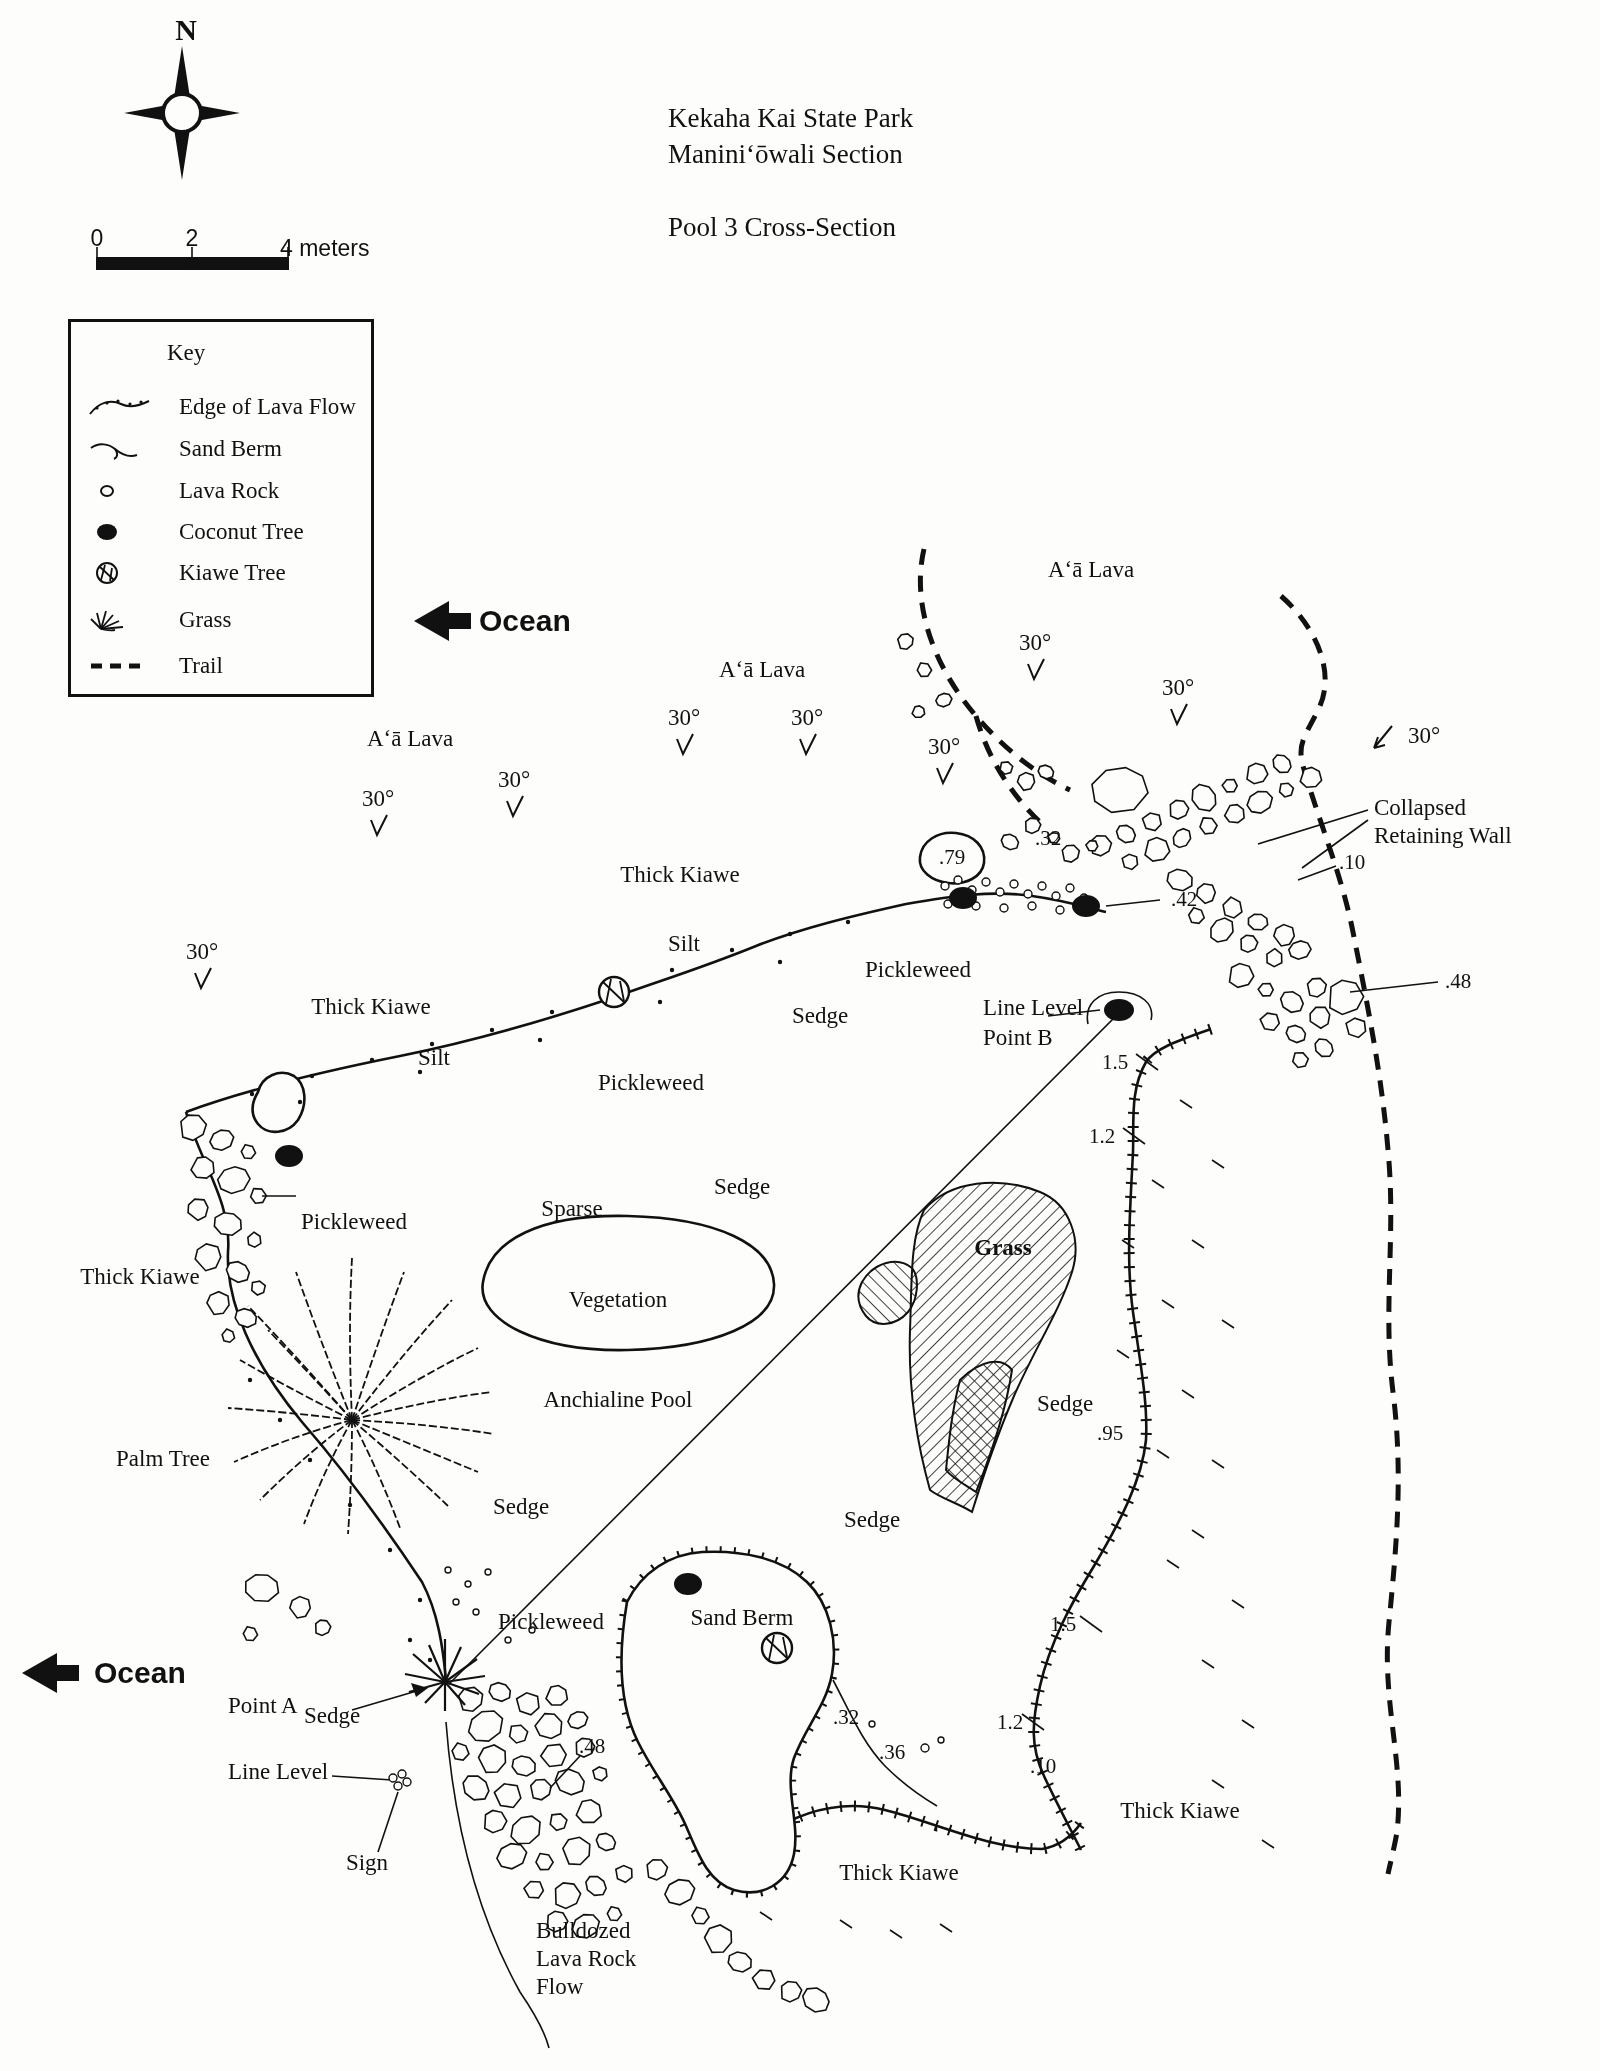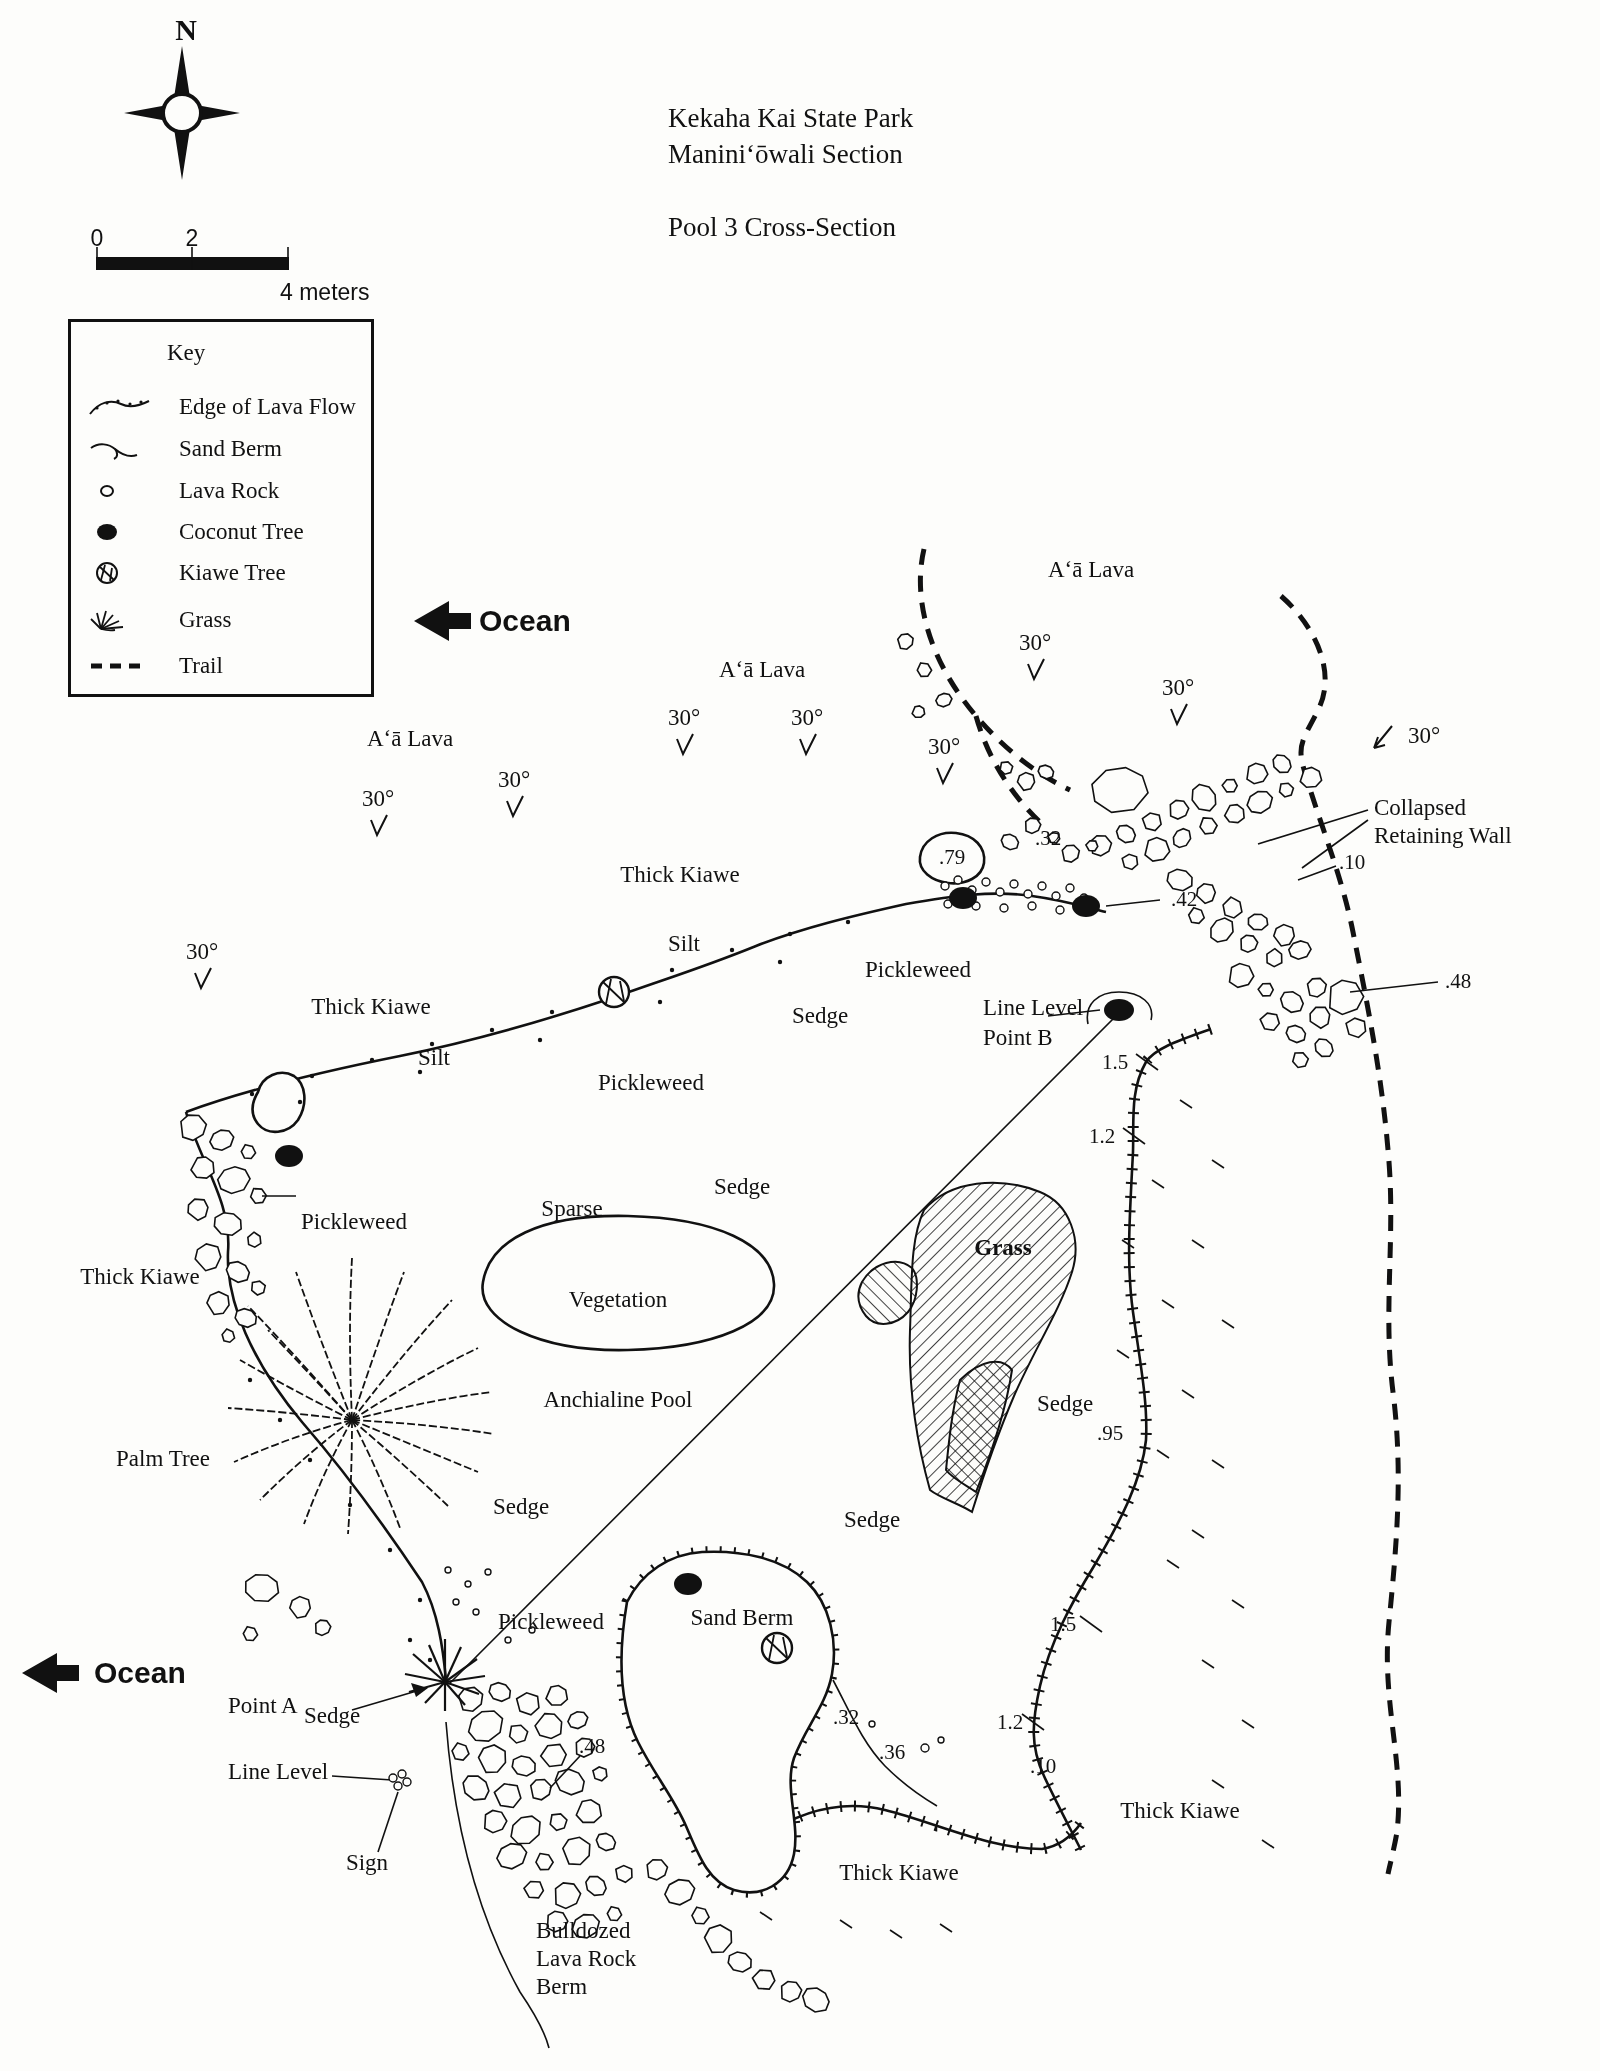--- a/index.html
+++ b/index.html
@@ -24,21 +24,21 @@
     font:27px "Liberation Serif", serif; transform:translate(0,-50%);
   }
   .ocean {
     position:absolute; white-space:nowrap;
     font:bold 30px "Liberation Sans", sans-serif; transform:translate(0,-50%);
   }
   .scale-num {
     position:absolute; white-space:nowrap;
     font:23px "Liberation Sans", sans-serif; transform:translate(-50%,-50%);
   }
-  .scale-num.left { transform:translate(0,-50%);margin-top:44px; }
+  .scale-num.left { transform:translate(0,-50%); }
   .compass-n {
     position:absolute; font:bold 30px "Liberation Serif", serif;
     transform:translate(-50%,-50%);
   }
 
   
   .key-box {
     position:absolute; left:68px; top:319px; width:300px; height:372px;
     border:3px solid #111; background:#fdfdfb;
   }
@@ -579,15 +579,15 @@
 <div class="ml meas" style="left:892px; top:1752px">.36</div>
 <div class="ml meas" style="left:1010px; top:1722px">1.2</div>
 <div class="ml meas" style="left:1043px; top:1766px">.10</div>
 
 <div class="ml" style="left:1180px; top:1811px">Thick Kiawe</div>
 <div class="ml" style="left:899px; top:1873px">Thick Kiawe</div>
 <div class="ml" style="left:367px; top:1863px">Sign</div>
 
 <div class="ml left" style="left:536px; top:1931px">Bulldozed</div>
 <div class="ml left" style="left:536px; top:1959px">Lava Rock</div>
-<div class="ml left" style="left:536px; top:1987px">Berm</div>
+<div class="ml left" style="left:536px; top:1987px">Flow</div>
 
 </div>
 
 </body></html>

